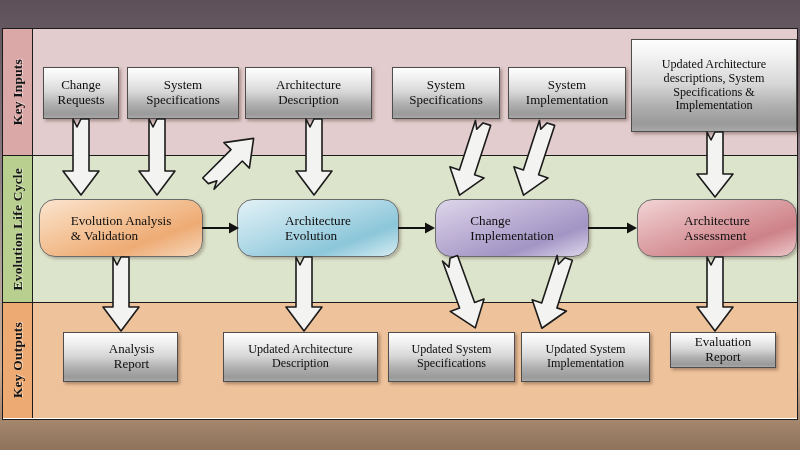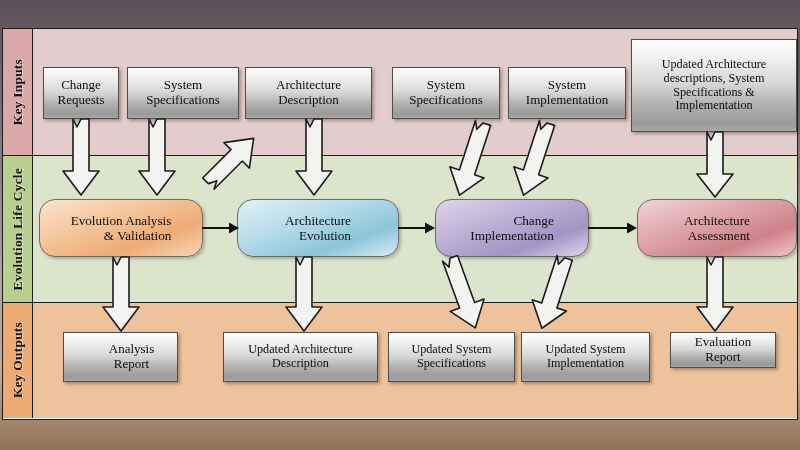--- a/index.html
+++ b/index.html
@@ -91,21 +91,21 @@
 
   
   .pbox {
     position: absolute;
     box-sizing: border-box;
     border-radius: 16px;
     border: 1.1px solid #6b6b6b;
     display: flex;
     align-items: center;
     justify-content: center;
-    text-align: right;
+    text-align: left;
     color: #0d0d0d;
     font-size: 13.2px;
     line-height: 1.15;
     padding: 2px 6px;
     box-shadow: 2px 2px 3px rgba(70,50,40,0.30);
   }
   .pbox.orange { background: linear-gradient(160deg, #fbe4cf 0%, #f5c89f 35%, #eeab74 70%, #f6d7bb 100%); }
   .pbox.blue   { background: linear-gradient(160deg, #e2f1f6 0%, #b7dce9 38%, #8bc6d9 72%, #d6edf4 100%); }
   .pbox.purple { background: linear-gradient(160deg, #ddd6ea 0%, #bfb2d6 38%, #a294c4 72%, #ded8ec 100%); }
   .pbox.red    { background: linear-gradient(160deg, #f2d5d6 0%, #dfa7ab 38%, #cd8288 72%, #eec8cb 100%); }

